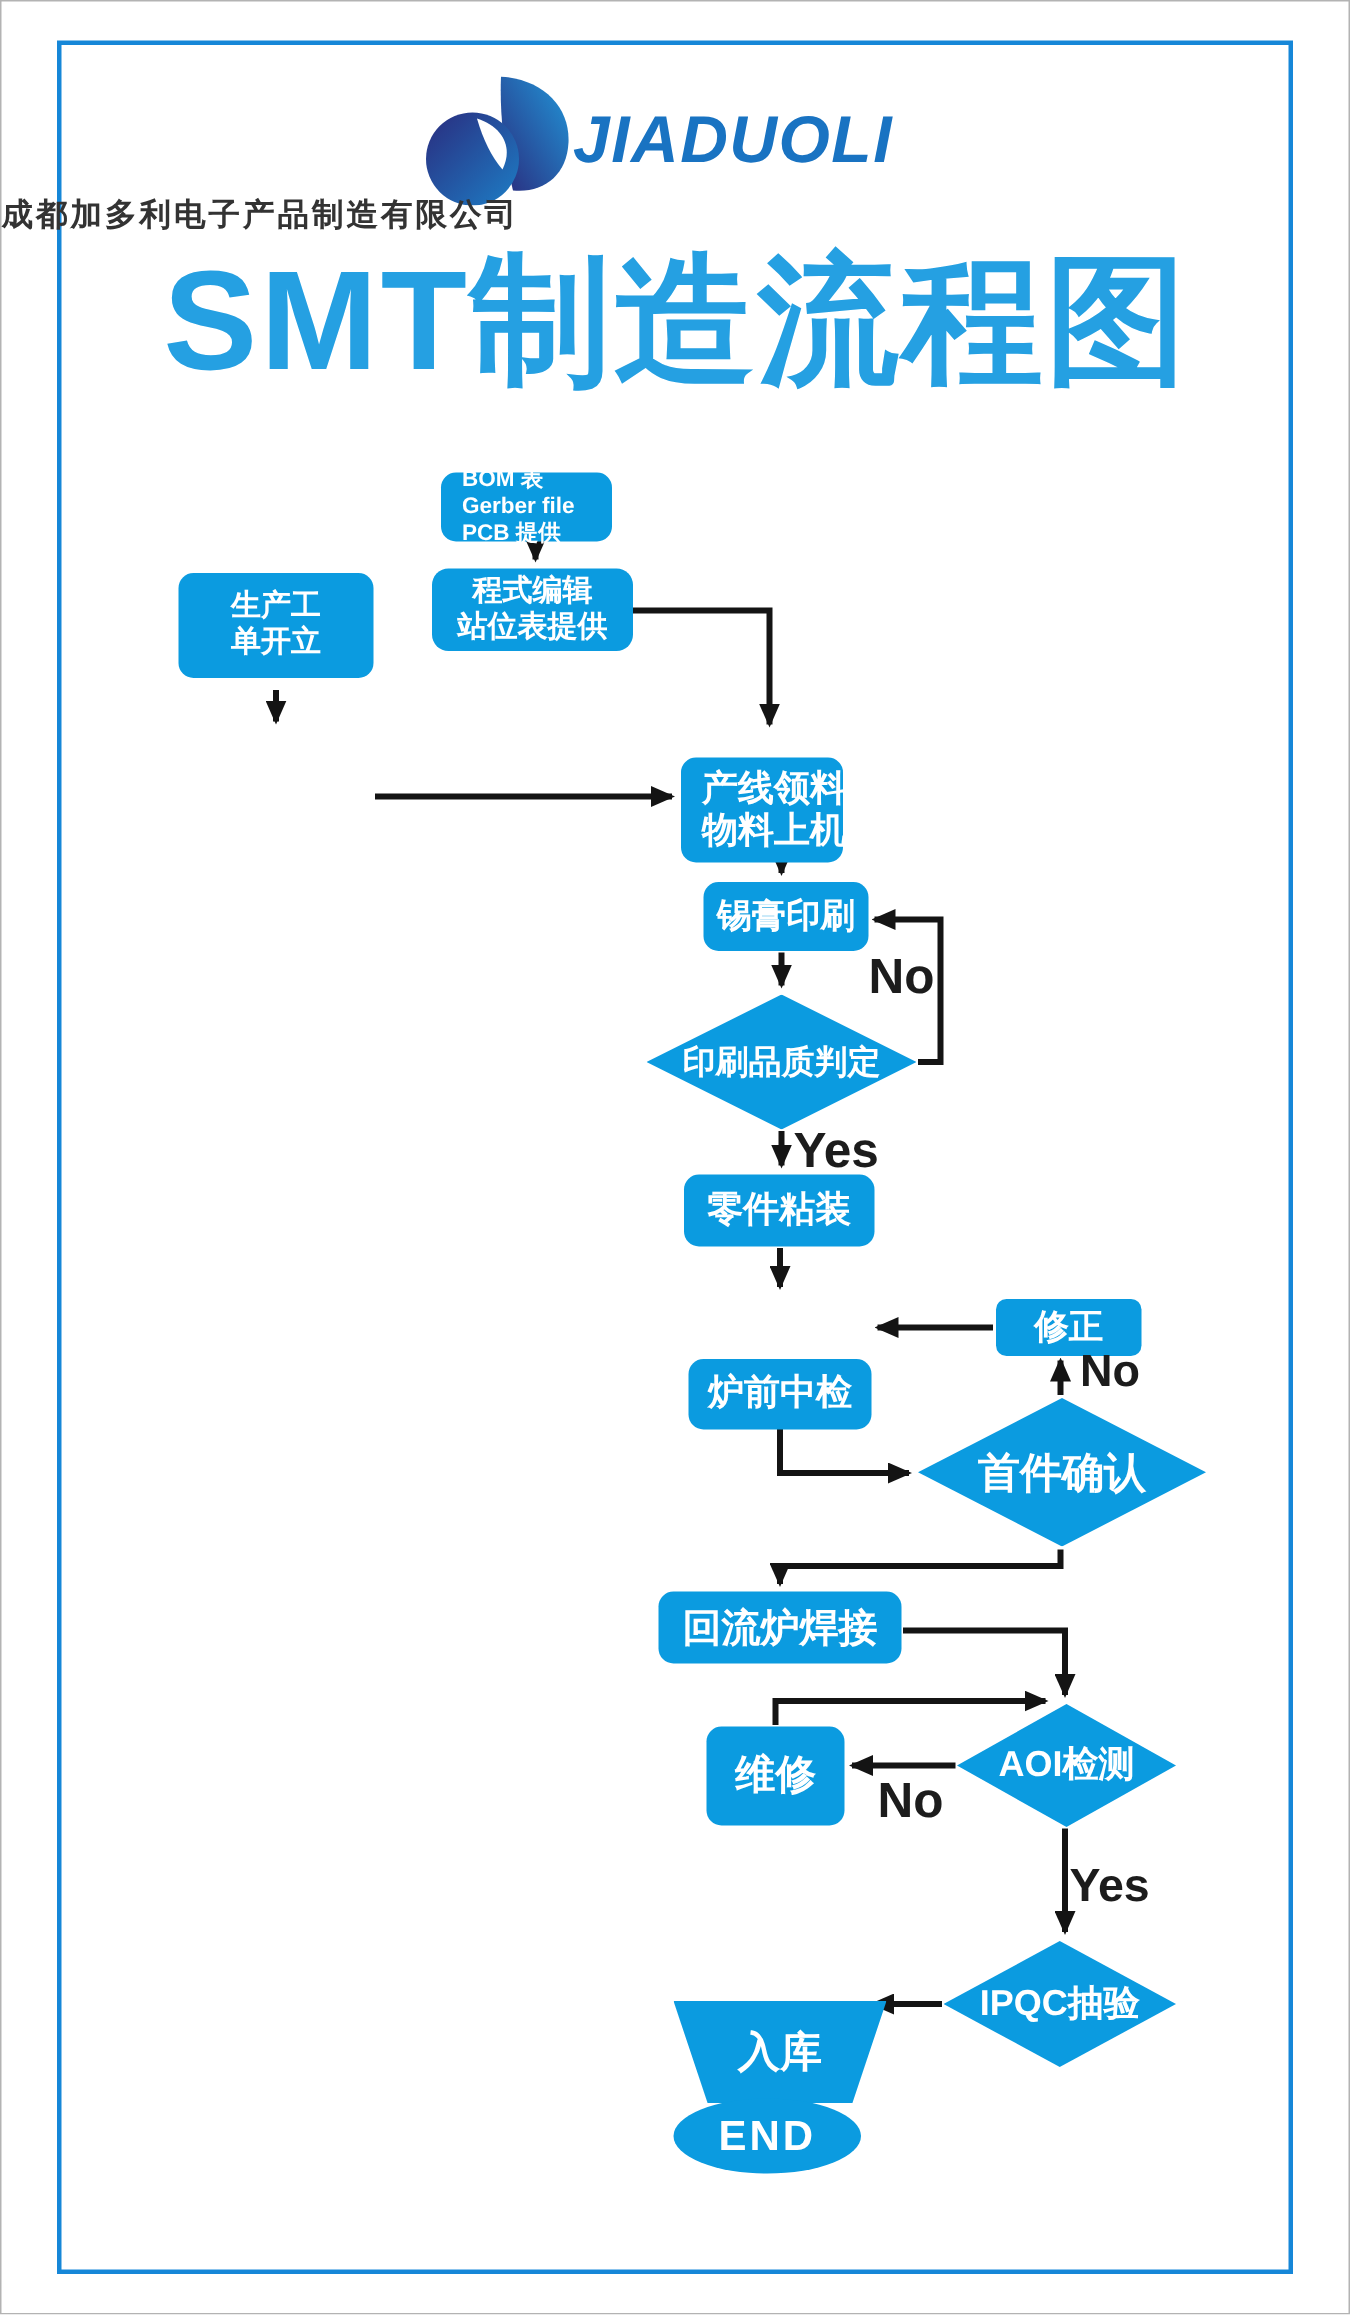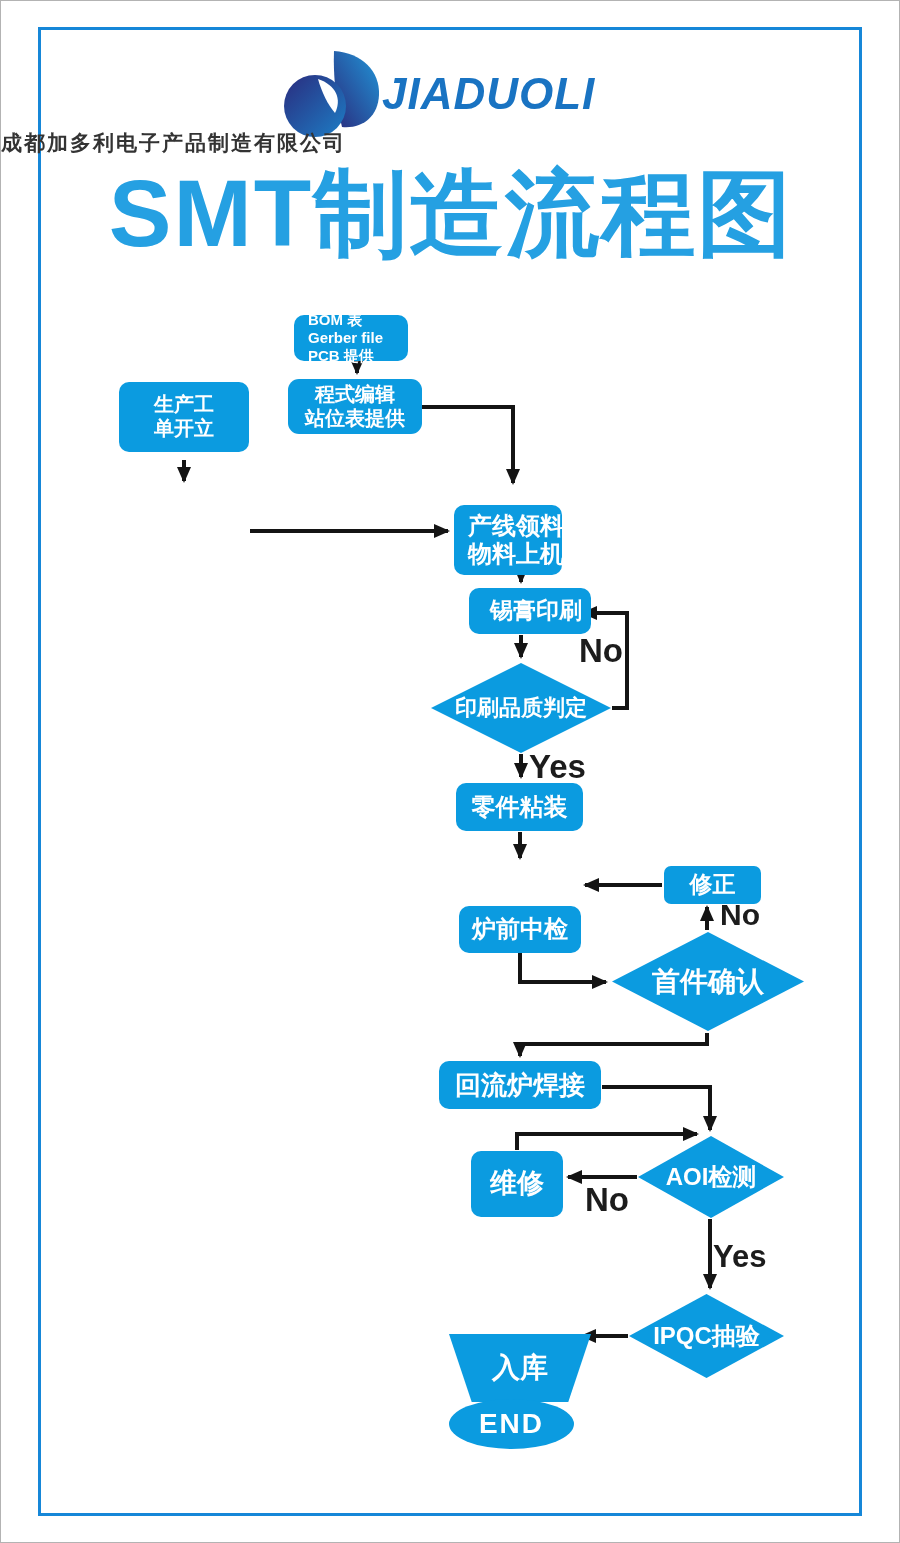--- a/index.html
+++ b/index.html
@@ -118,21 +118,21 @@
     <div class="ln">生产工</div>
     <div class="ln">单开立</div>
   </div>
 
 
   <div class="node process left-al" style="left:453px;top:484px;width:108px;height:70px;font-size:24px;margin-top:20px;">
     <div class="ln">产线领料，</div>
     <div class="ln">物料上机</div>
   </div>
 
-  <div class="node process" style="left:468px;top:587px;width:110px;height:46px;font-size:23px;padding-left:12px;">
+  <div class="node process" style="left:468px;top:587px;width:110px;height:46px;font-size:23px;">
     <div class="ln">锡膏印刷</div>
   </div>
 
   <div class="node decision" style="left:430px;top:662px;width:180px;height:90px;font-size:22px;">
     <div class="ln">印刷品质判定</div>
   </div>
 
   <div class="node process" style="left:455px;top:782px;width:127px;height:48px;font-size:24px;">
     <div class="ln">零件粘装</div>
   </div>

